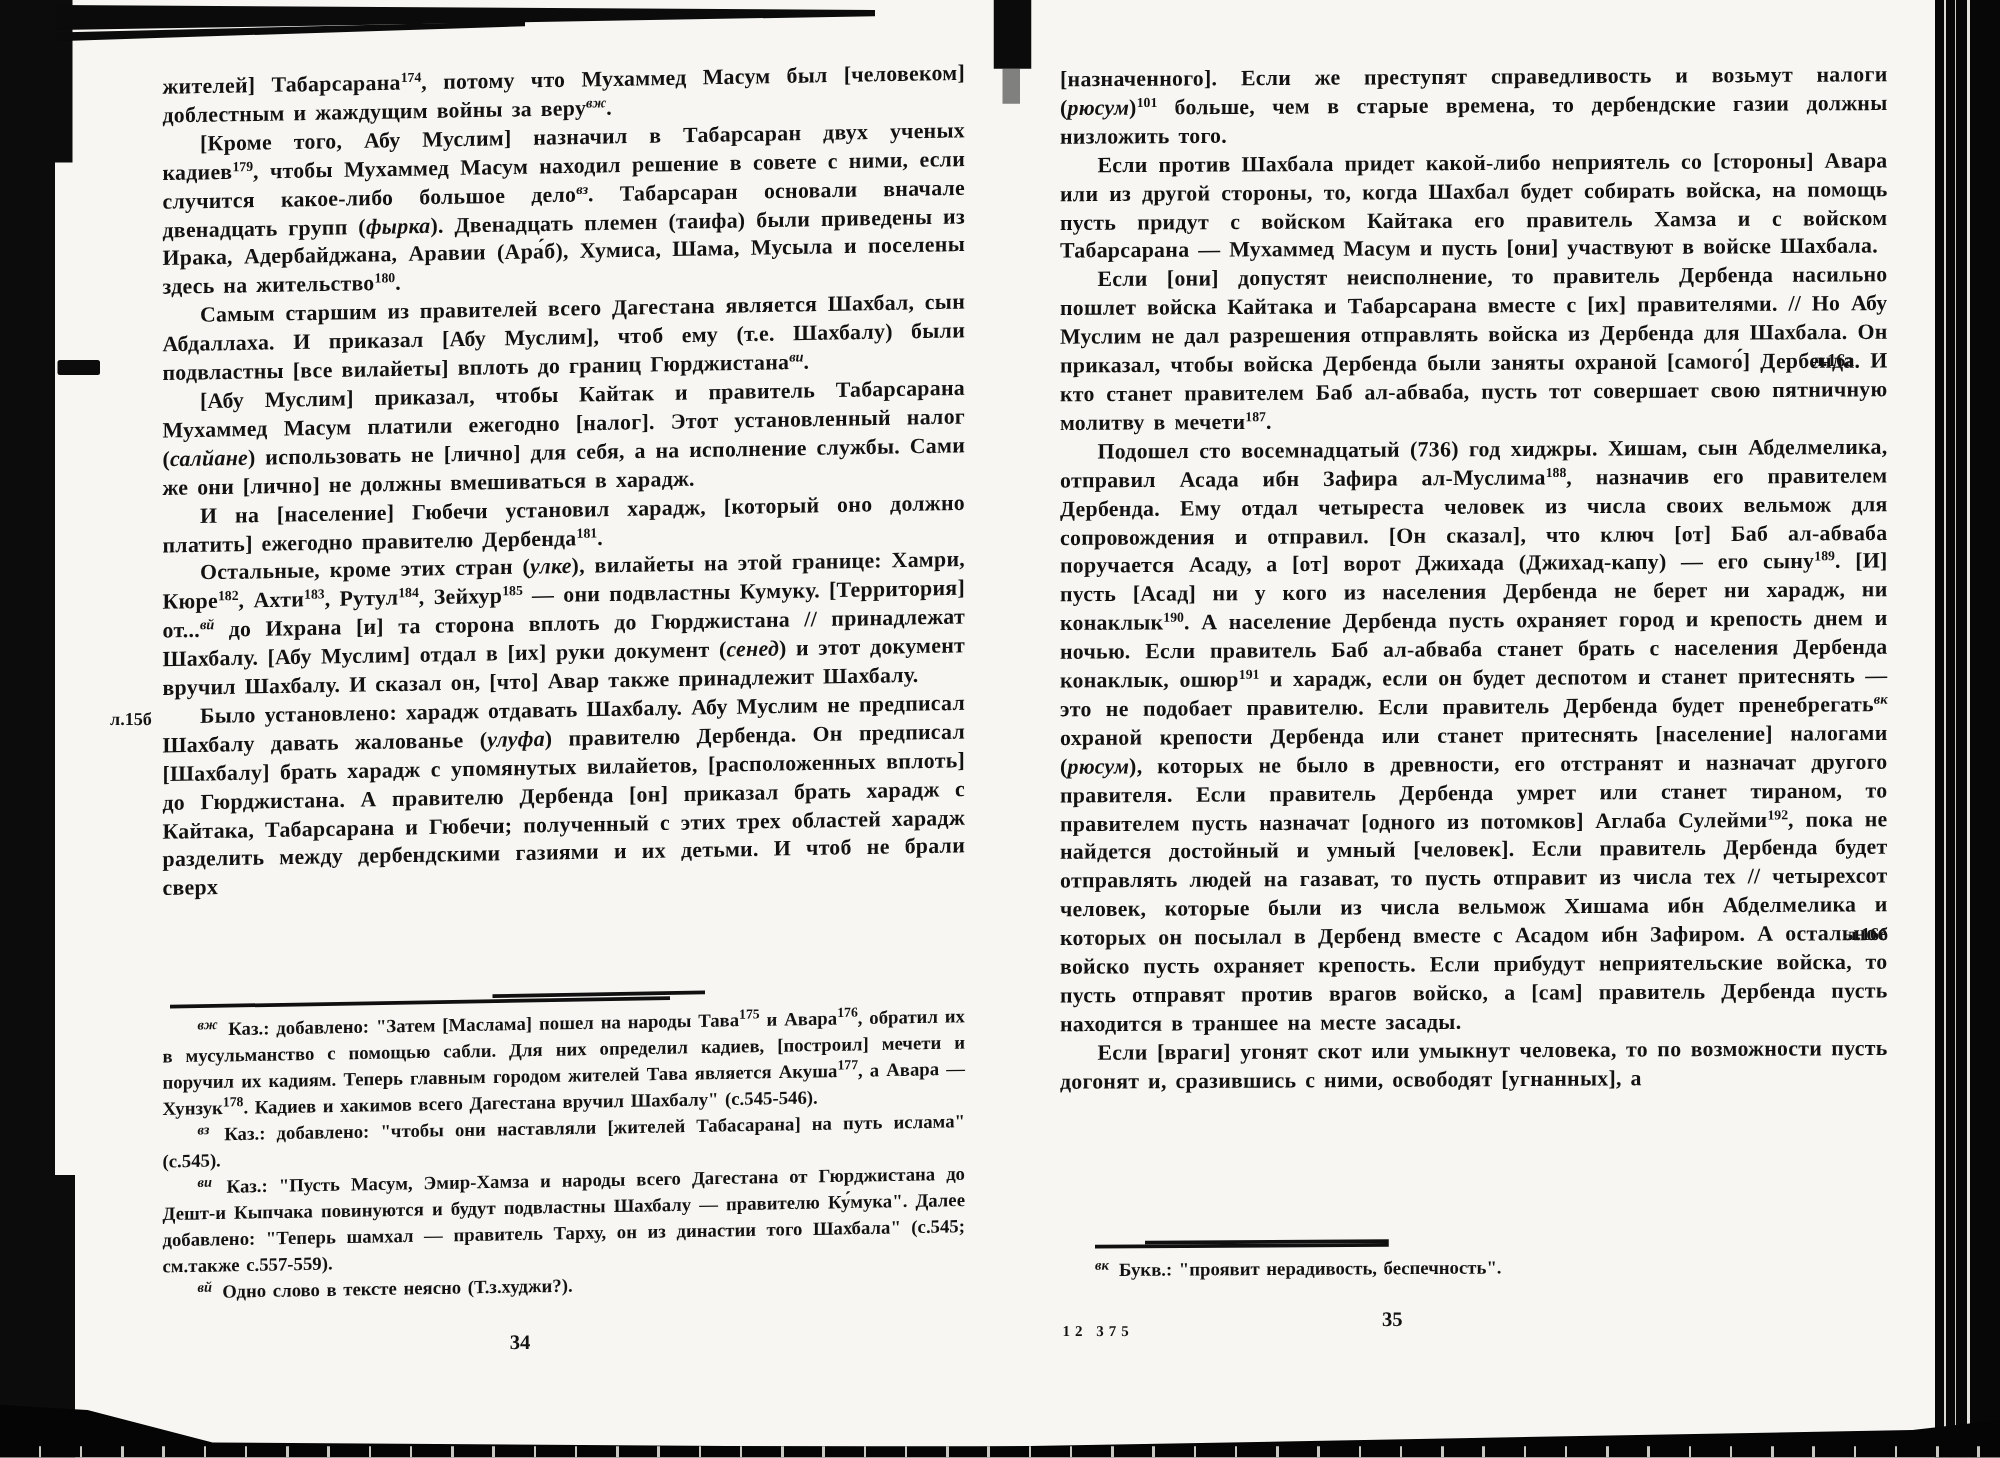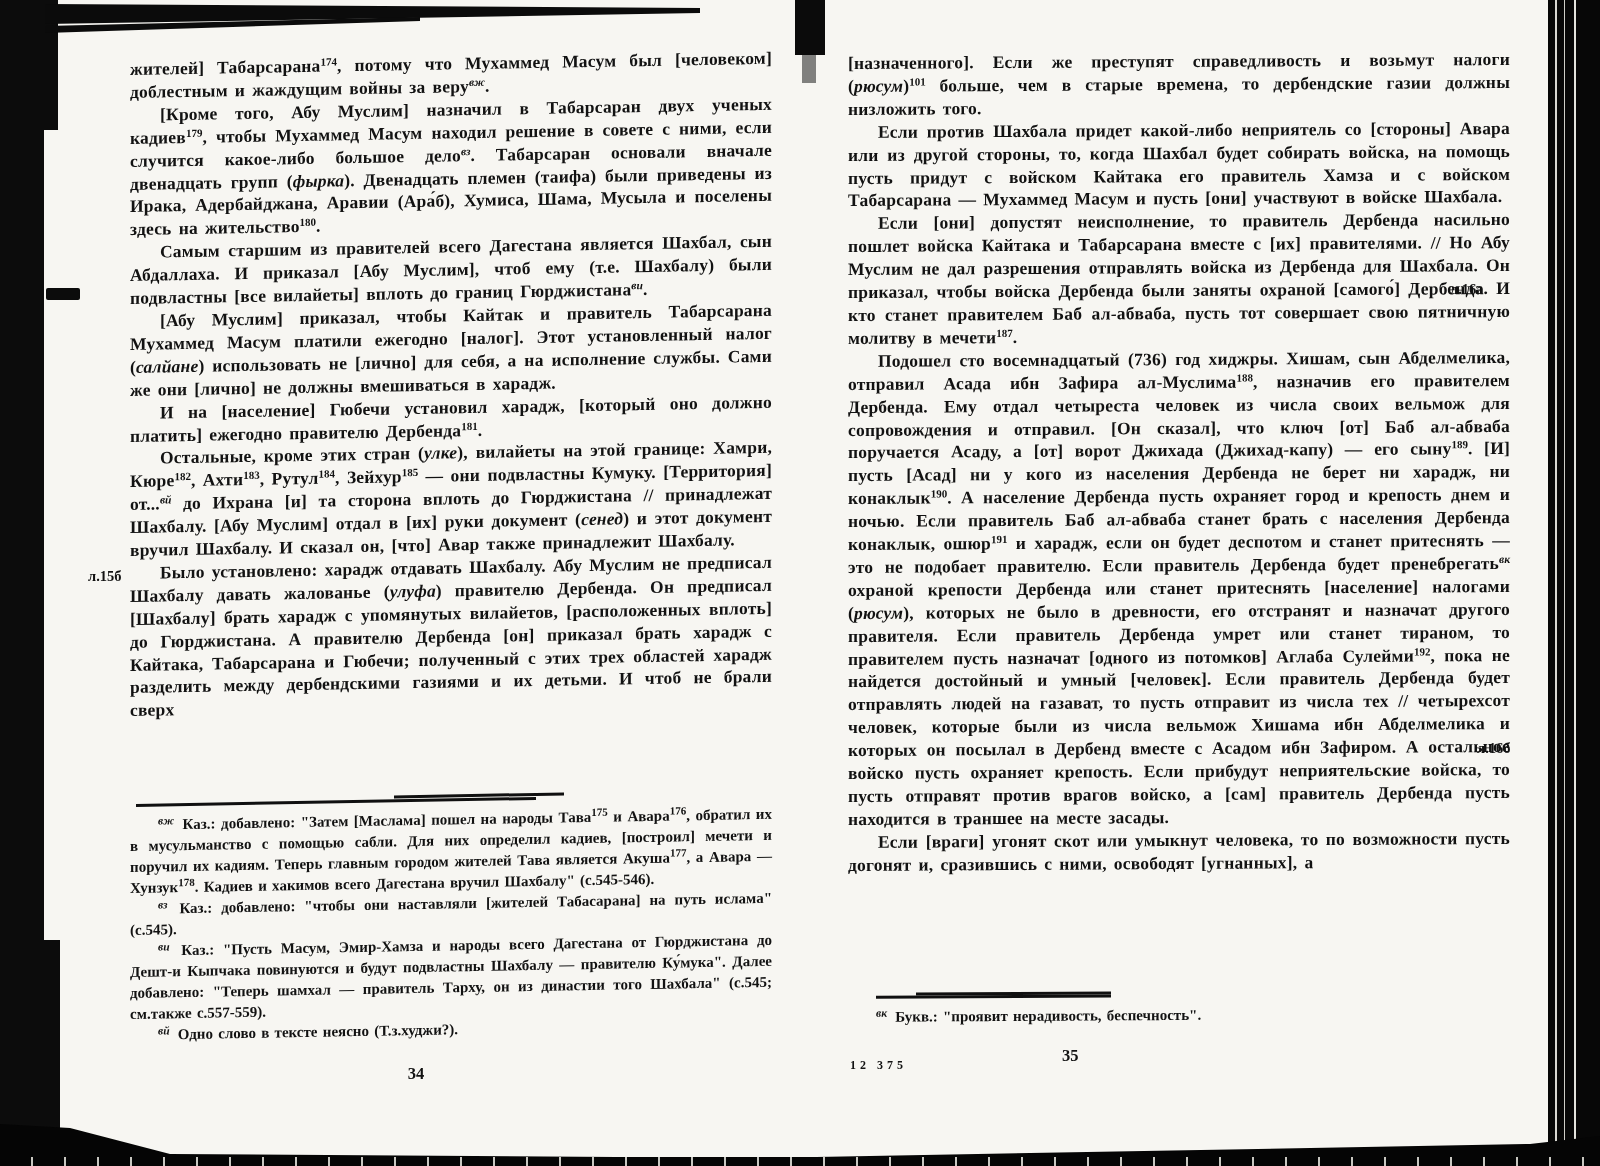--- a/index.html
+++ b/index.html
@@ -50,21 +50,21 @@
   .footnotes{font-size:15px;line-height:21px;font-weight:bold;text-align:justify;word-spacing:1.5px;}
   .fnote{text-indent:28px;margin:0;}
   .fnote sup.fm{font-size:11.5px;font-style:italic;line-height:0;vertical-align:5px;margin-right:3px;}
   
   .margin-note{position:absolute;font-size:14.5px;font-weight:bold;}
   .mn-15b{left:88px;top:568px;text-align:right;}
   .mn-16a{left:1450px;top:281px;}
   .mn-16b{left:1477px;top:740px;}
   .pagenum{position:absolute;font-size:16.5px;font-weight:bold;}
   .pn-34{left:386px;top:1064px;width:60px;text-align:center;}
-  .pn-35{left:1062px;top:1046px;width:60px;text-align:left;}
+  .pn-35{left:1062px;top:1046px;width:60px;text-align:right;}
   .print-mark{position:absolute;left:850px;top:1058px;font-size:12px;font-weight:bold;letter-spacing:4px;}
 </style>
 </head>
 <body>
 
 <div class="edge-left"></div>
 <div class="edge-left-top"></div>
 <div class="edge-left-bottom"></div>
 <div class="speck"></div>
 <svg class="top-wedge" viewBox="0 0 880 44" preserveAspectRatio="none">

